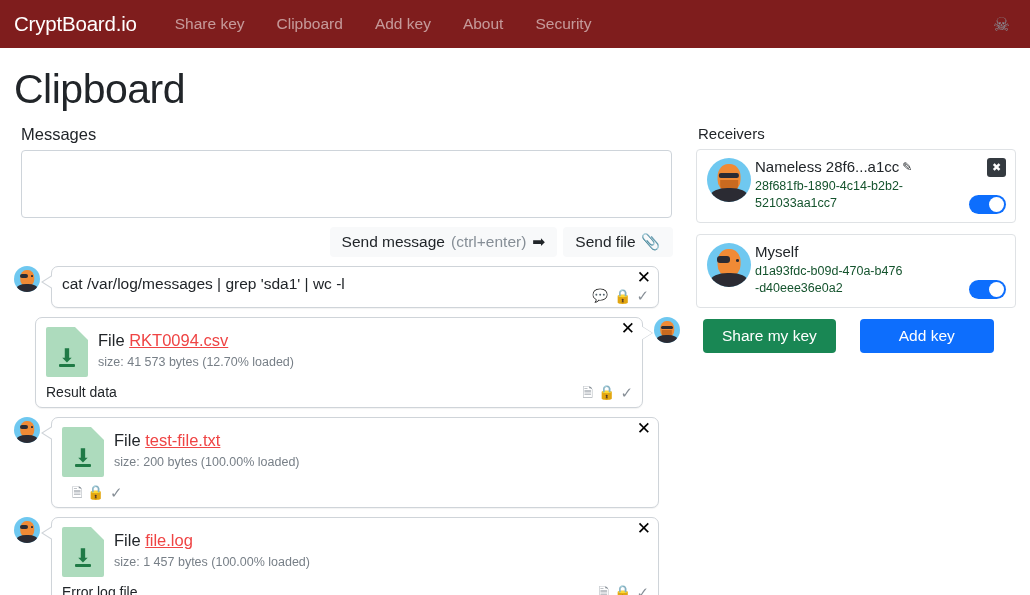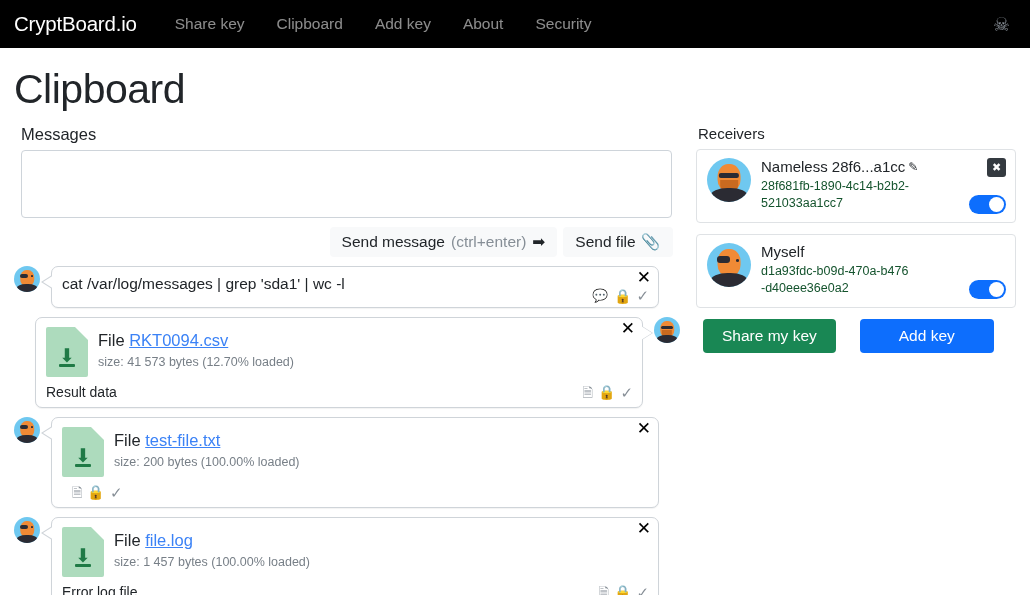--- a/index.html
+++ b/index.html
@@ -8,21 +8,21 @@
     width: 1030px; height: 595px;
     overflow: hidden;
     background: #ffffff;
     font-family: "Liberation Sans", sans-serif;
     color: #212529;
   }
 
   
   .navbar {
     height: 48px;
-    background: #000000;
+    background: #7f1d1d;
     display: flex;
     align-items: center;
     padding: 0 12px 0 14px;
   }
   .brand {
     color: #ffffff;
     font-size: 20.5px;
     letter-spacing: -0.2px;
     margin-right: 26px;
     white-space: nowrap;
@@ -244,21 +244,21 @@
     position: absolute;
     left: 50%; bottom: 10px;
     transform: translateX(-50%);
     width: 16px; height: 3px;
     background: #1f7a46;
     border-radius: 1px;
   }
   .file-meta { padding-top: 4px; }
   .file-line1 { font-size: 16.5px; line-height: 1.2; }
   .file-link {
-    color: #3b82f6;
+    color: #ef4444;
     text-decoration: underline;
     cursor: pointer;
   }
   .file-size { font-size: 12.5px; color: #777f87; margin-top: 4px; }
 
   .msg-foot {
     display: flex;
     align-items: center;
     padding: 2px 9px 6px 10px;
     min-height: 26px;
@@ -281,21 +281,21 @@
     position: relative;
     border: 1px solid #dfe2e5;
     border-radius: 4px;
     background: #ffffff;
     padding: 8px 10px 10px 10px;
     display: flex;
     align-items: flex-start;
     margin-bottom: 11px;
     min-height: 72px;
   }
-  .recv-info { margin-left: 10px; padding-right: 40px; }
+  .recv-info { margin-left: 4px; padding-right: 40px; }
   .recv-name {
     font-size: 15px;
     line-height: 1.2;
     display: flex;
     align-items: center;
     gap: 3px;
   }
   .pencil { font-size: 12px; color: #212529; cursor: pointer; }
   .recv-id {
     font-size: 12.5px;

